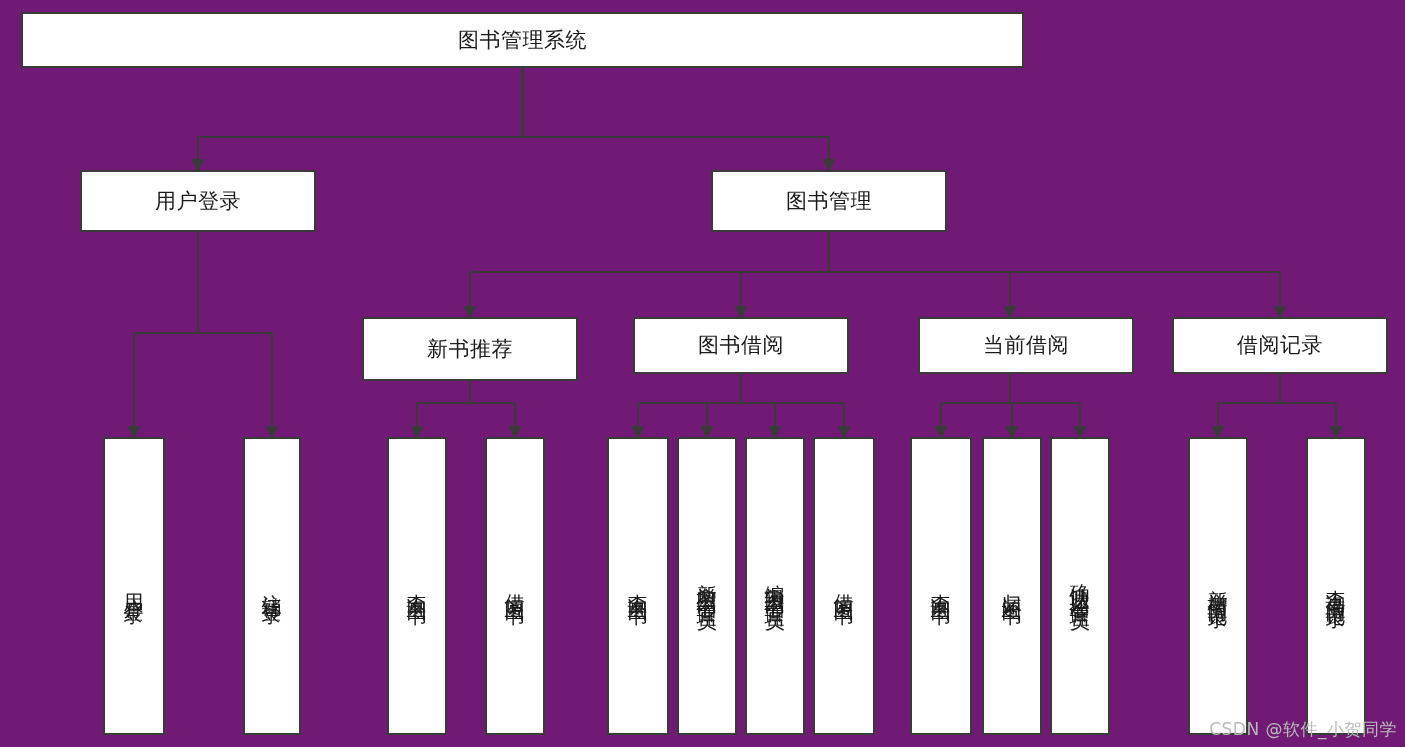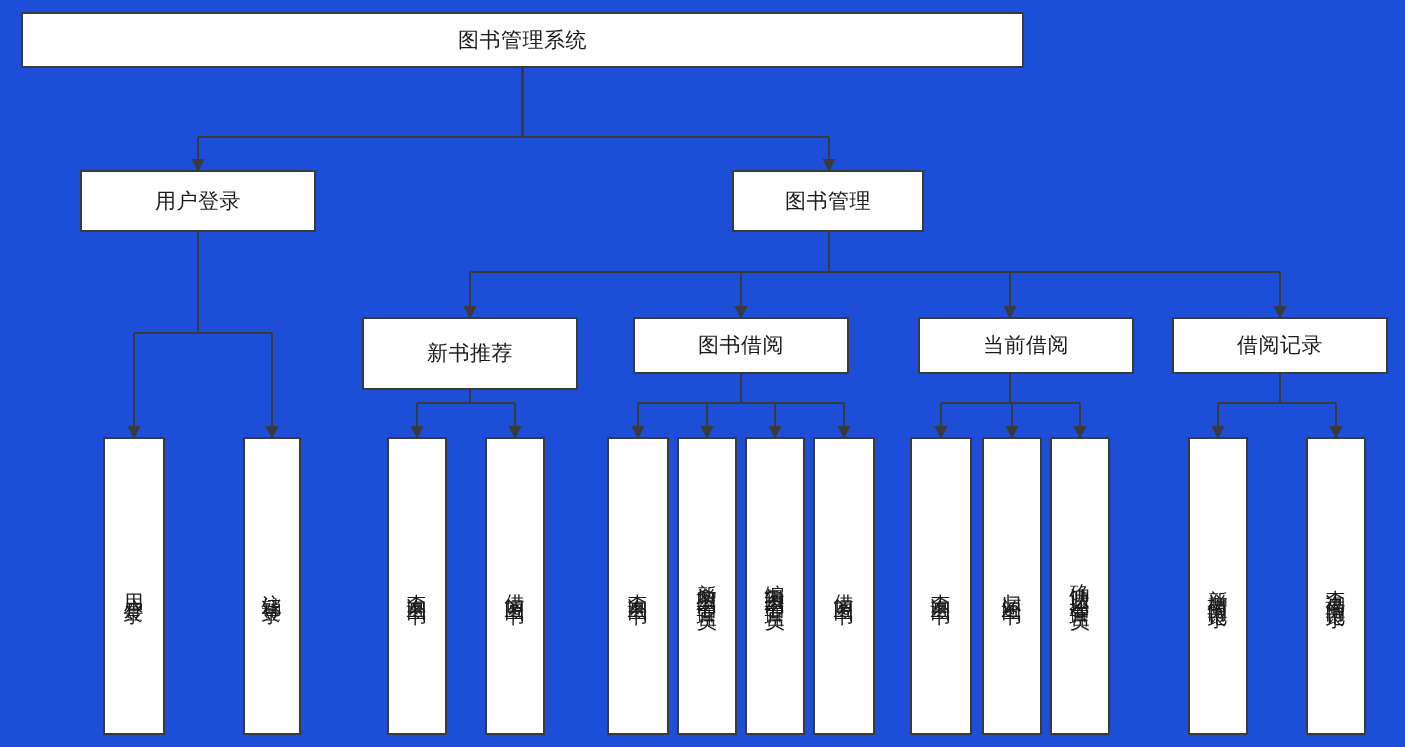--- a/index.html
+++ b/index.html
@@ -7,21 +7,21 @@
     padding: 0;
     background: #ffffff;
   }
   body {
     font-family: "DejaVu Sans", "Liberation Sans", sans-serif;
   }
   #diagram-root {
     position: relative;
     width: 1405px;
     height: 747px;
-    background: #1d4ed8;
+    background: #701a75;
     overflow: hidden;
   }
   #edges-layer {
     position: absolute;
     left: 0;
     top: 0;
     width: 1405px;
     height: 747px;
     pointer-events: none;
   }
@@ -111,24 +111,24 @@
       <line x1="1218" y1="403" x2="1218" y2="437" stroke="#3a3a3a" stroke-width="2.4" shape-rendering="crispEdges" marker-end="url(#arrow)"></line>
       <line x1="1336" y1="403" x2="1336" y2="437" stroke="#3a3a3a" stroke-width="2.4" shape-rendering="crispEdges" marker-end="url(#arrow)"></line>
     </svg>
   <div id="nodes-layer">
       <div class="node horizontal" style="left: 21px; top: 12px; width: 1003px; height: 56px; border-color: rgb(58, 58, 58);">
         <span class="node-label">图书管理系统</span>
       </div>
       <div class="node horizontal" style="left: 80px; top: 170px; width: 236px; height: 62px; border-color: rgb(58, 58, 58);">
         <span class="node-label">用户登录</span>
       </div>
-      <div class="node horizontal" style="left: 732px; top: 170px; width: 192px; height: 62px; border-color: rgb(58, 58, 58);">
+      <div class="node horizontal" style="left: 711px; top: 170px; width: 236px; height: 62px; border-color: rgb(58, 58, 58);">
         <span class="node-label">图书管理</span>
       </div>
-      <div class="node horizontal" style="left: 362px; top: 317px; width: 216px; height: 73px; border-color: rgb(58, 58, 58);">
+      <div class="node horizontal" style="left: 362px; top: 317px; width: 216px; height: 64px; border-color: rgb(58, 58, 58);">
         <span class="node-label">新书推荐</span>
       </div>
       <div class="node horizontal" style="left: 633px; top: 317px; width: 216px; height: 57px; border-color: rgb(58, 58, 58); font-family: Liberation Serif, serif;">
         <span class="node-label">图书借阅</span>
       </div>
       <div class="node horizontal" style="left: 902px; top: 317px; width: 216px; height: 57px; border-color: rgb(58, 58, 58); margin-left: 16px;">
         <span class="node-label">当前借阅</span>
       </div>
       <div class="node horizontal" style="left: 1172px; top: 317px; width: 216px; height: 57px; border-color: rgb(58, 58, 58);">
         <span class="node-label">借阅记录</span>
@@ -166,13 +166,14 @@
       <div class="node vertical" style="left: 1050px; top: 437px; width: 60px; height: 298px; border-color: rgb(58, 58, 58);">
         <span class="node-label">确认归还（管理员）</span>
       </div>
       <div class="node vertical" style="left: 1188px; top: 437px; width: 60px; height: 298px; border-color: rgb(58, 58, 58);">
         <span class="node-label">新增借阅记录</span>
       </div>
       <div class="node vertical" style="left: 1306px; top: 437px; width: 60px; height: 298px; border-color: rgb(58, 58, 58);">
         <span class="node-label">查询借阅记录</span>
       </div>
     </div>
+  <div id="watermark">CSDN @软件_小贺同学</div>
 </div>
 
 </body></html>

